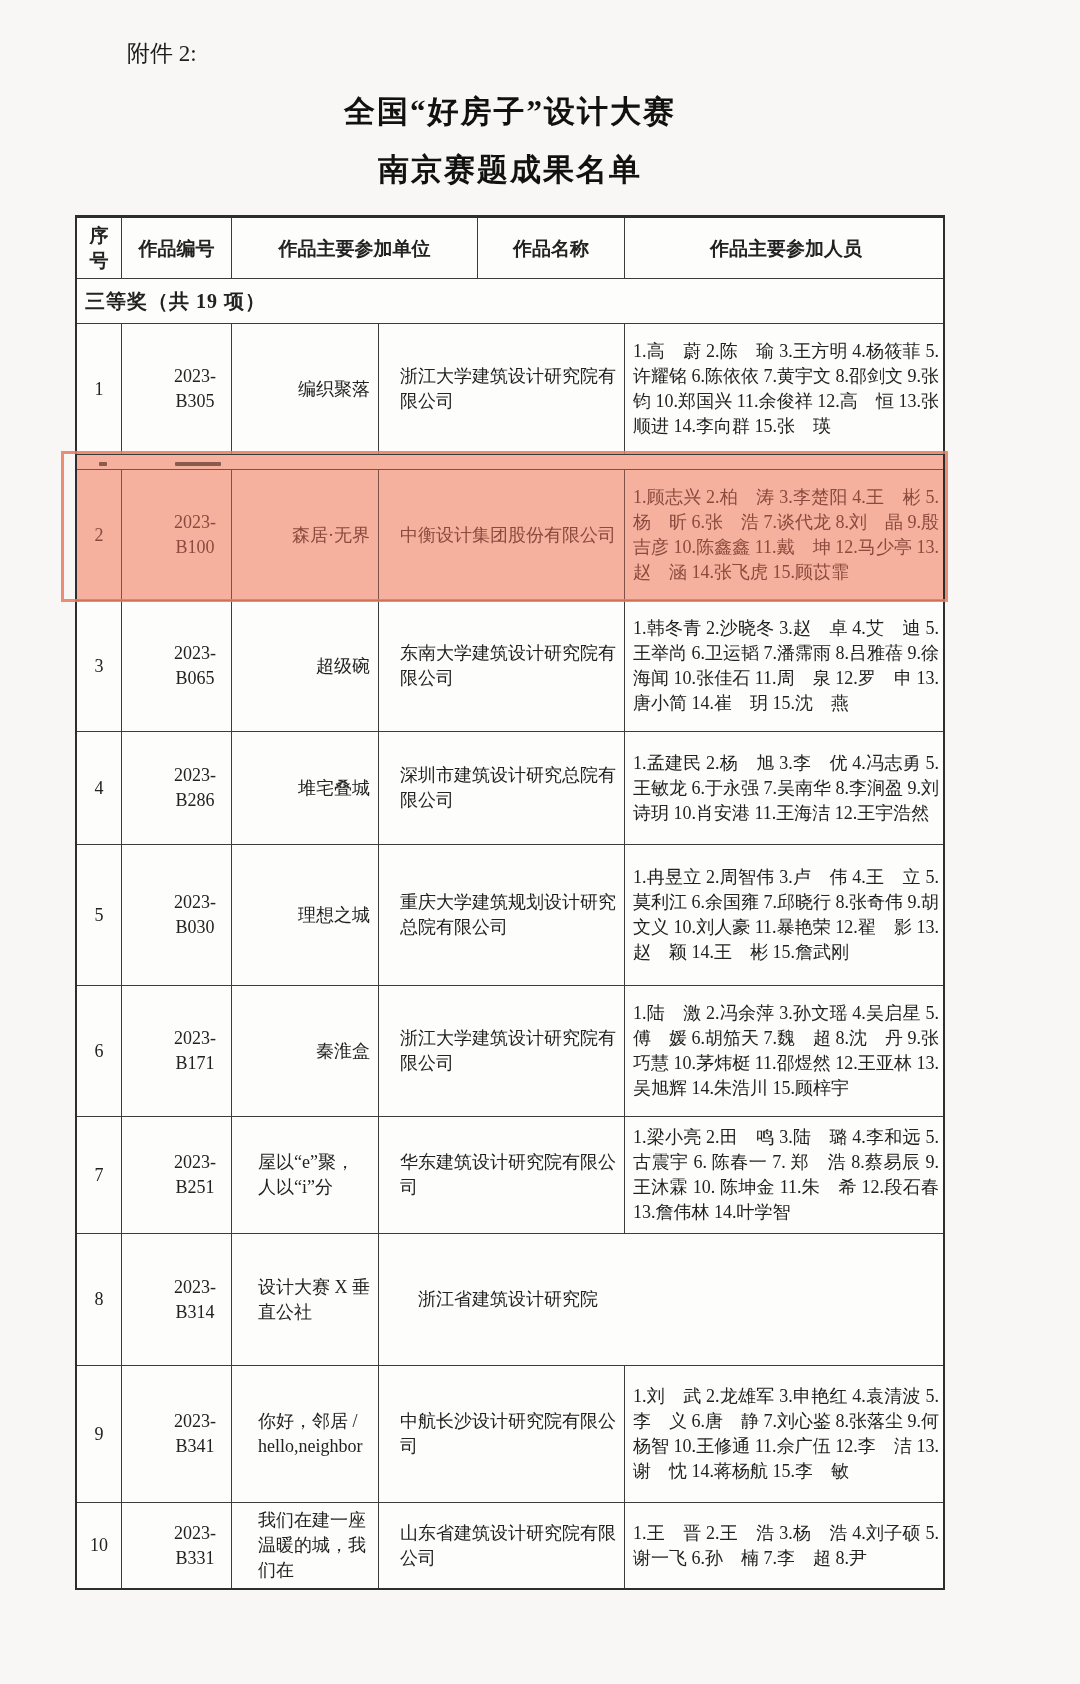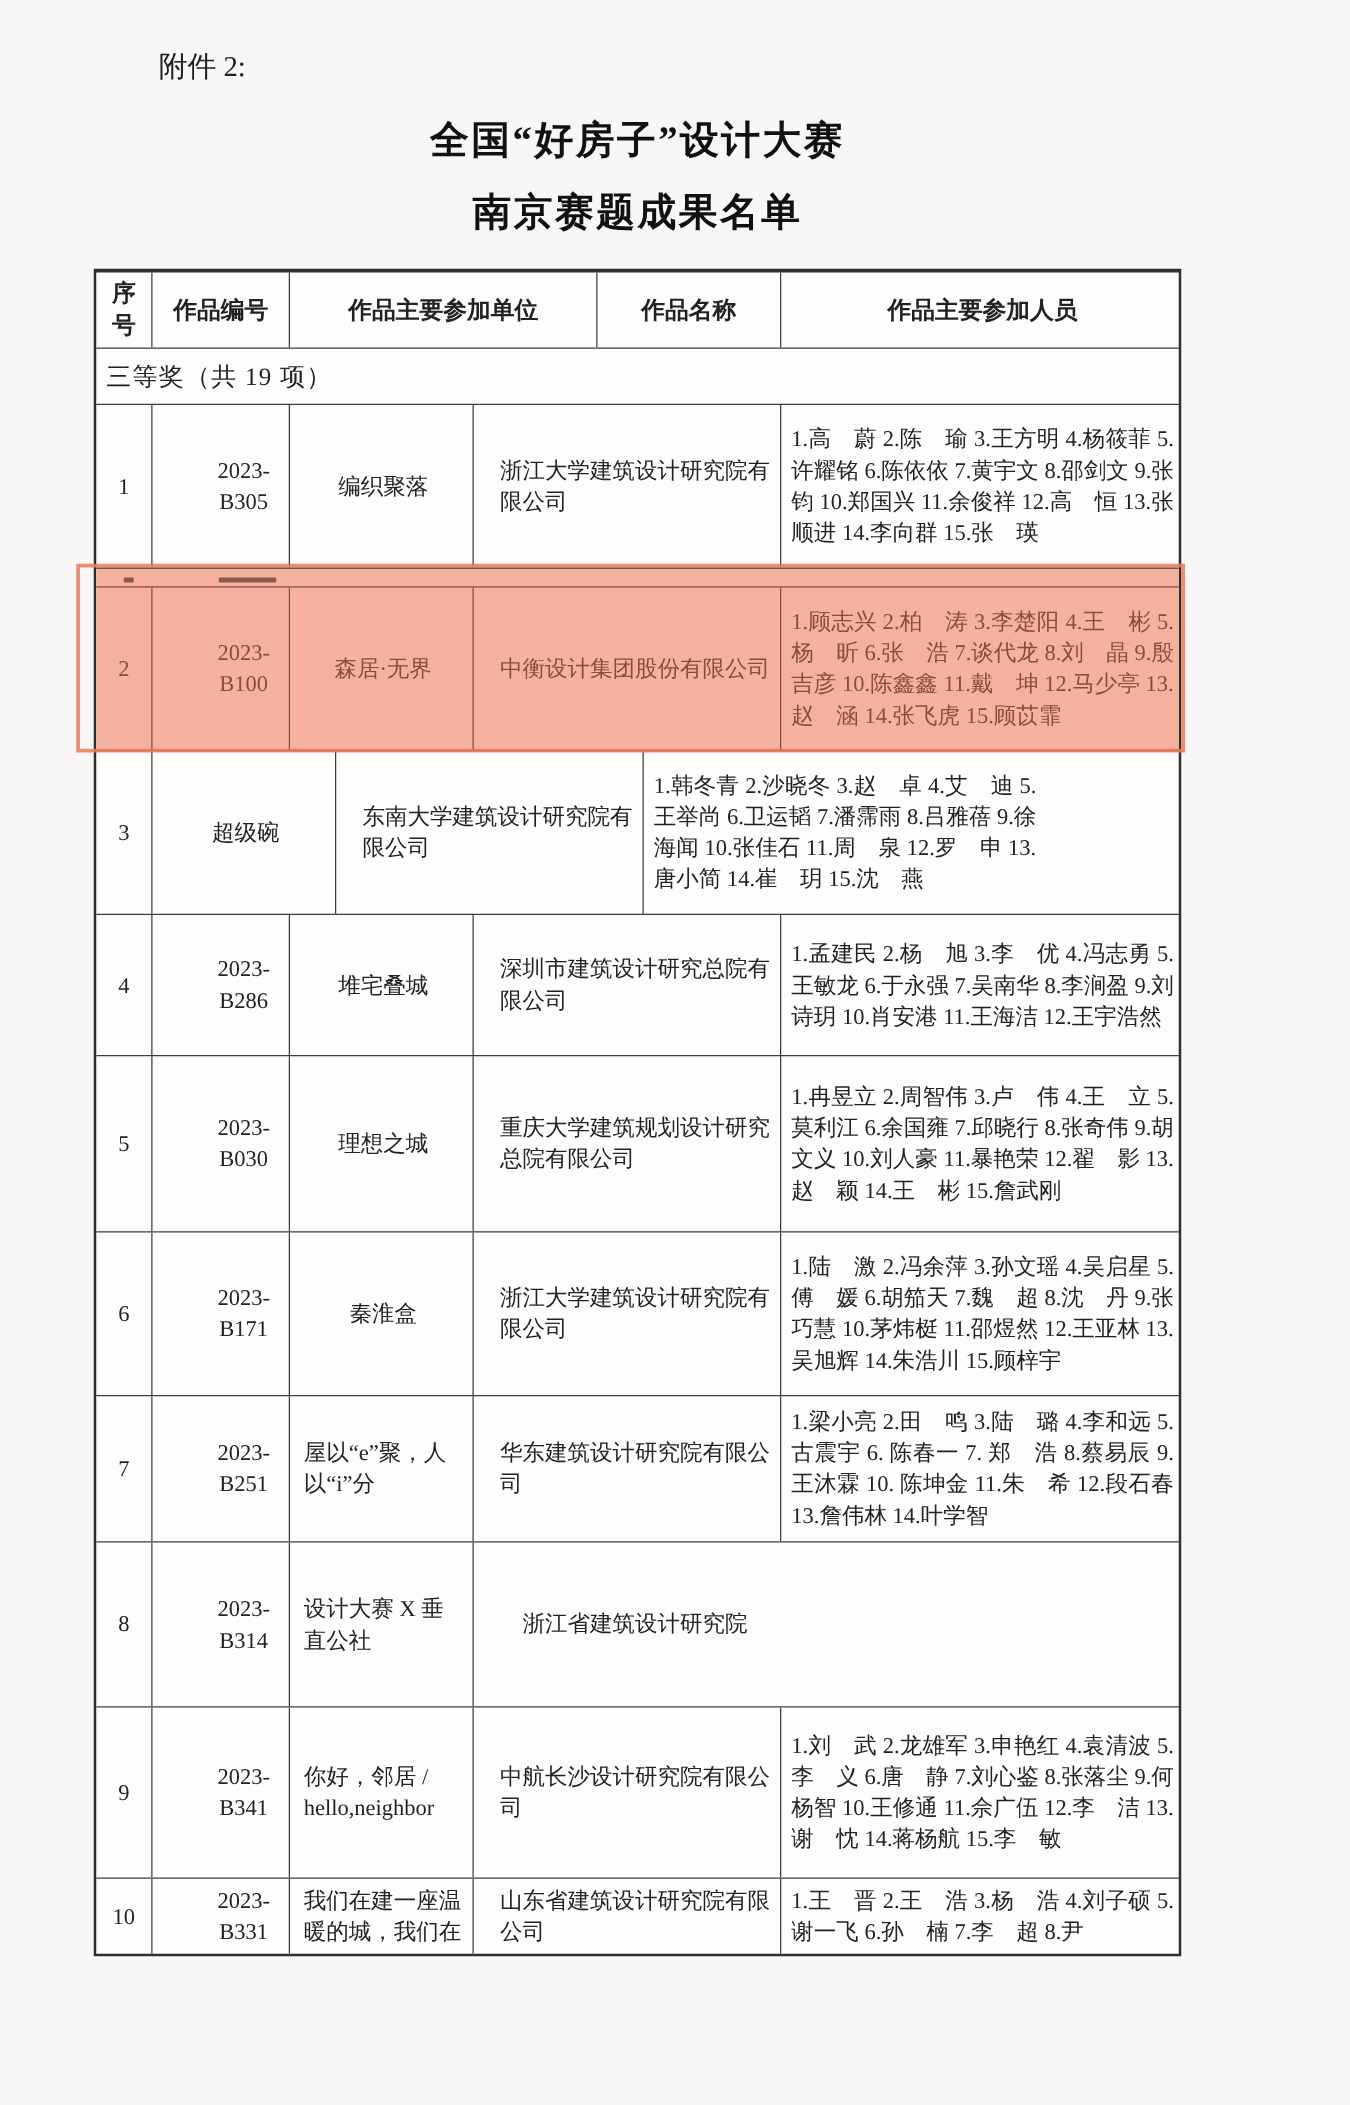--- a/index.html
+++ b/index.html
@@ -33,30 +33,30 @@
   .thead { min-height:60px; font-weight:bold; }
   .cell {
     box-sizing:border-box;
     display:flex; align-items:center;
     padding:5px 8px;
     font-size:18px; line-height:25px;
     overflow:hidden;
   }
   .c0 { width:44px;  justify-content:center; text-align:center; flex:none; }
   .c1 { width:110px; justify-content:center; text-align:center; flex:none;padding-left:45px; }
-  .c2 { width:147px; justify-content:center; text-align:left; flex:none; padding-left:11px; }
+  .c2 { width:147px; justify-content:flex-end; text-align:left; flex:none; padding-left:26px; }
   .c3 { width:246px; justify-content:center; text-align:left; flex:none; padding-left:21px; }
   .c4 { width:323px; justify-content:flex-start; text-align:left; flex:none; }
   .c1,.c2,.c3,.c4 { border-left:1px solid #3c3c3c; }
   .thead .cell { justify-content:center; text-align:center; font-size:19px; padding:4px 6px; }
 
   .section-row {
     border-top:1px solid #3c3c3c;
     min-height:44px; display:flex; align-items:center;
-    font-weight:normal; font-size:20px; padding-left:8px;
+    font-weight:bold; font-size:20px; padding-left:8px;
     letter-spacing:1px;
   }
   .trow { border-top:1px solid #3c3c3c; }
   .members-text { text-align:justify; width:100%; }
 
   
   .hl-band { position:relative; background:#f5b19e; }
   .hl-band .trow { border-top:1px solid #7e5046; background:transparent; color:#8a4a3e; }
   .hl-band .sliver {
     position:relative; height:14px; border-top:1px solid #3c3c3c;
@@ -130,20 +130,23 @@
             </div>
             <div class="cell c4">
               <span class="members-text">1.顾志兴 2.柏　涛 3.李楚阳 4.王　彬 5.杨　昕 6.张　浩 7.谈代龙 8.刘　晶 9.殷吉彦 10.陈鑫鑫 11.戴　坤 12.马少亭 13.赵　涵 14.张飞虎 15.顾苡霏</span>
             </div>
           </div>
         </div>
         <div class="trow" style="min-height: 130px;">
           <div class="cell c0">
             <span>3</span>
           </div>
+          <div class="cell c1">
+            <span>2023-B065</span>
+          </div>
           <div class="cell c2">
             <span>超级碗</span>
           </div>
           <div class="cell c3">
             <span>东南大学建筑设计研究院有限公司</span>
           </div>
           <div class="cell c4">
             <span class="members-text">1.韩冬青 2.沙晓冬 3.赵　卓 4.艾　迪 5.王举尚 6.卫运韬 7.潘霈雨 8.吕雅蓓 9.徐海闻 10.张佳石 11.周　泉 12.罗　申 13.唐小简 14.崔　玥 15.沈　燕</span>
           </div>
         </div>

